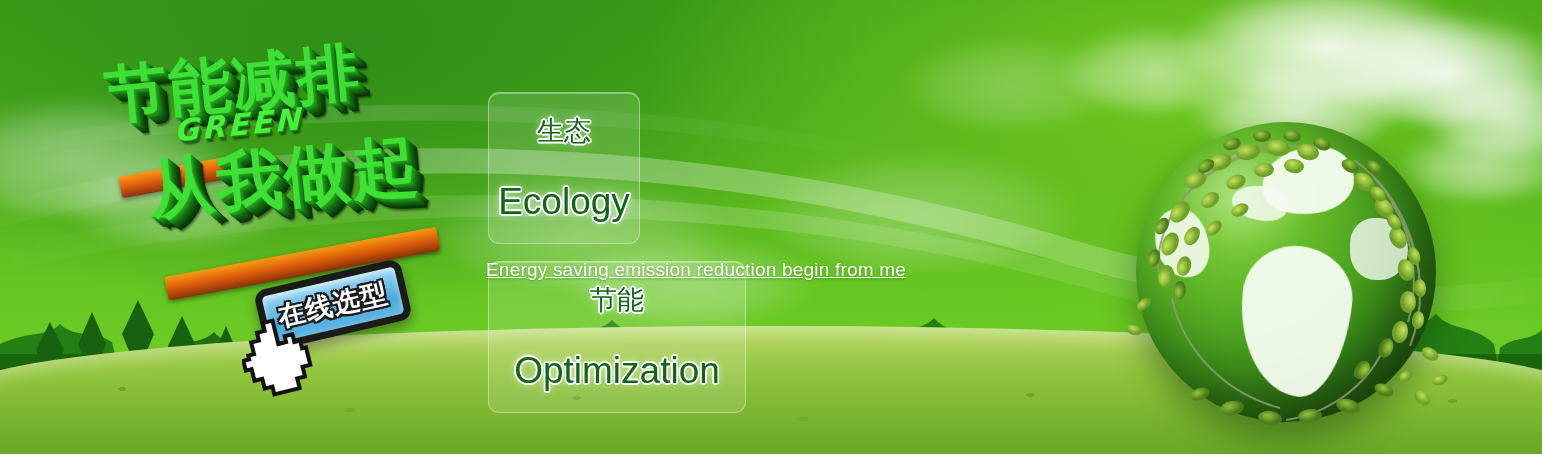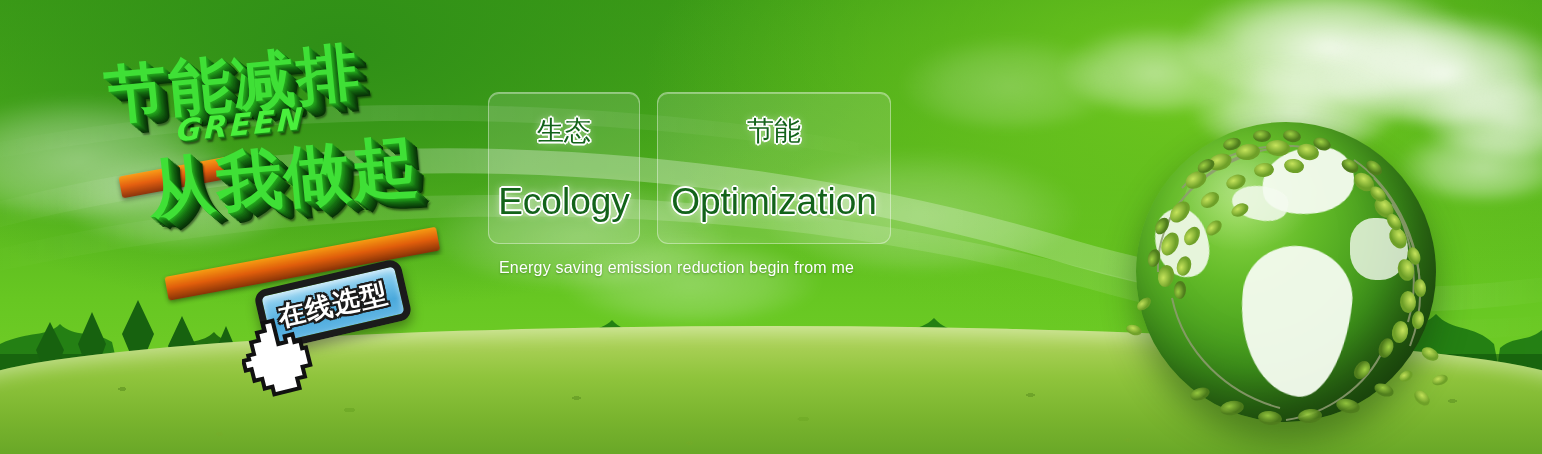--- a/index.html
+++ b/index.html
@@ -120,56 +120,57 @@
   .cta-label{
     font-family:"DejaVu Sans", sans-serif;
     font-size:27px; font-weight:bold; color:#ffffff; letter-spacing:1px;
     text-shadow:
       -2px -2px 0 #1b1b1b, 2px -2px 0 #1b1b1b, -2px 2px 0 #1b1b1b, 2px 2px 0 #1b1b1b,
       0 -2px 0 #1b1b1b, 0 2px 0 #1b1b1b, -2px 0 0 #1b1b1b, 2px 0 0 #1b1b1b;
   }
   .cursor-hand{ position:absolute; left:242px; top:318px; width:76px; height:82px; }
 
   
-  .cards{ position:absolute; left:488px; top:92px; display:flex; gap:17px; }
+  .cards{ position:absolute; left:488px; top:92px; display:flex; gap:17px;flex-direction:column; }
   .card{
     width:152px; height:152px;
     border-radius:11px;
     background:rgba(255,255,255,.13);
     border:1px solid rgba(255,255,255,.38);
     box-shadow:inset 0 1px 0 rgba(255,255,255,.35);
     display:flex; flex-direction:column; align-items:center; justify-content:center;
     cursor:pointer;
   }
-  .card.wide{ width:234px; }
+  .card.wide{ width:258px; }
   .card.wide2{ width:203px; }
   .card-cn{
     font-family:"DejaVu Sans", sans-serif;
     font-size:27px; font-weight:normal; color:#13631a; margin-bottom:32px;
     text-shadow:
       -1.4px -1.4px 0 #fff, 1.4px -1.4px 0 #fff, -1.4px 1.4px 0 #fff, 1.4px 1.4px 0 #fff,
       0 -1.6px 0 #fff, 0 1.6px 0 #fff, -1.6px 0 0 #fff, 1.6px 0 0 #fff,
       0 0 8px rgba(255,255,255,.9);
     white-space:nowrap;
   }
   .card-en{
     font-family:"Liberation Sans", sans-serif;
     font-size:37px; color:#13631a; white-space:nowrap;
     text-shadow:
       -1.4px -1.4px 0 #fff, 1.4px -1.4px 0 #fff, -1.4px 1.4px 0 #fff, 1.4px 1.4px 0 #fff,
       0 -1.6px 0 #fff, 0 1.6px 0 #fff, -1.6px 0 0 #fff, 1.6px 0 0 #fff,
       0 0 9px rgba(255,255,255,.85);
   }
 
   .tagline{
-    position:absolute; left:499px; top:259px;
+    position:absolute; left:486px; top:259px;
     font-family:"Liberation Sans", sans-serif;
-    font-size:16px; color:#ffffff; letter-spacing:.2px;
+    font-size:19px; color:#ffffff; letter-spacing:.2px;
     text-shadow:0 1px 2px rgba(30,90,10,.45);
     white-space:nowrap;
+    text-decoration:underline;
   }
 
   
   .globe-wrap{ position:absolute; left:1136px; top:122px; width:300px; height:300px; }
   .globe{
     position:absolute; inset:0; border-radius:50%;
     background:
       radial-gradient(circle at 34% 28%, #8fd84a 0%, #63bb28 26%, #3f961b 56%, #246311 82%, #133f0a 100%);
     box-shadow:0 18px 34px rgba(20,60,10,.45), inset -26px -30px 60px rgba(0,0,0,.38);
     overflow:hidden;

